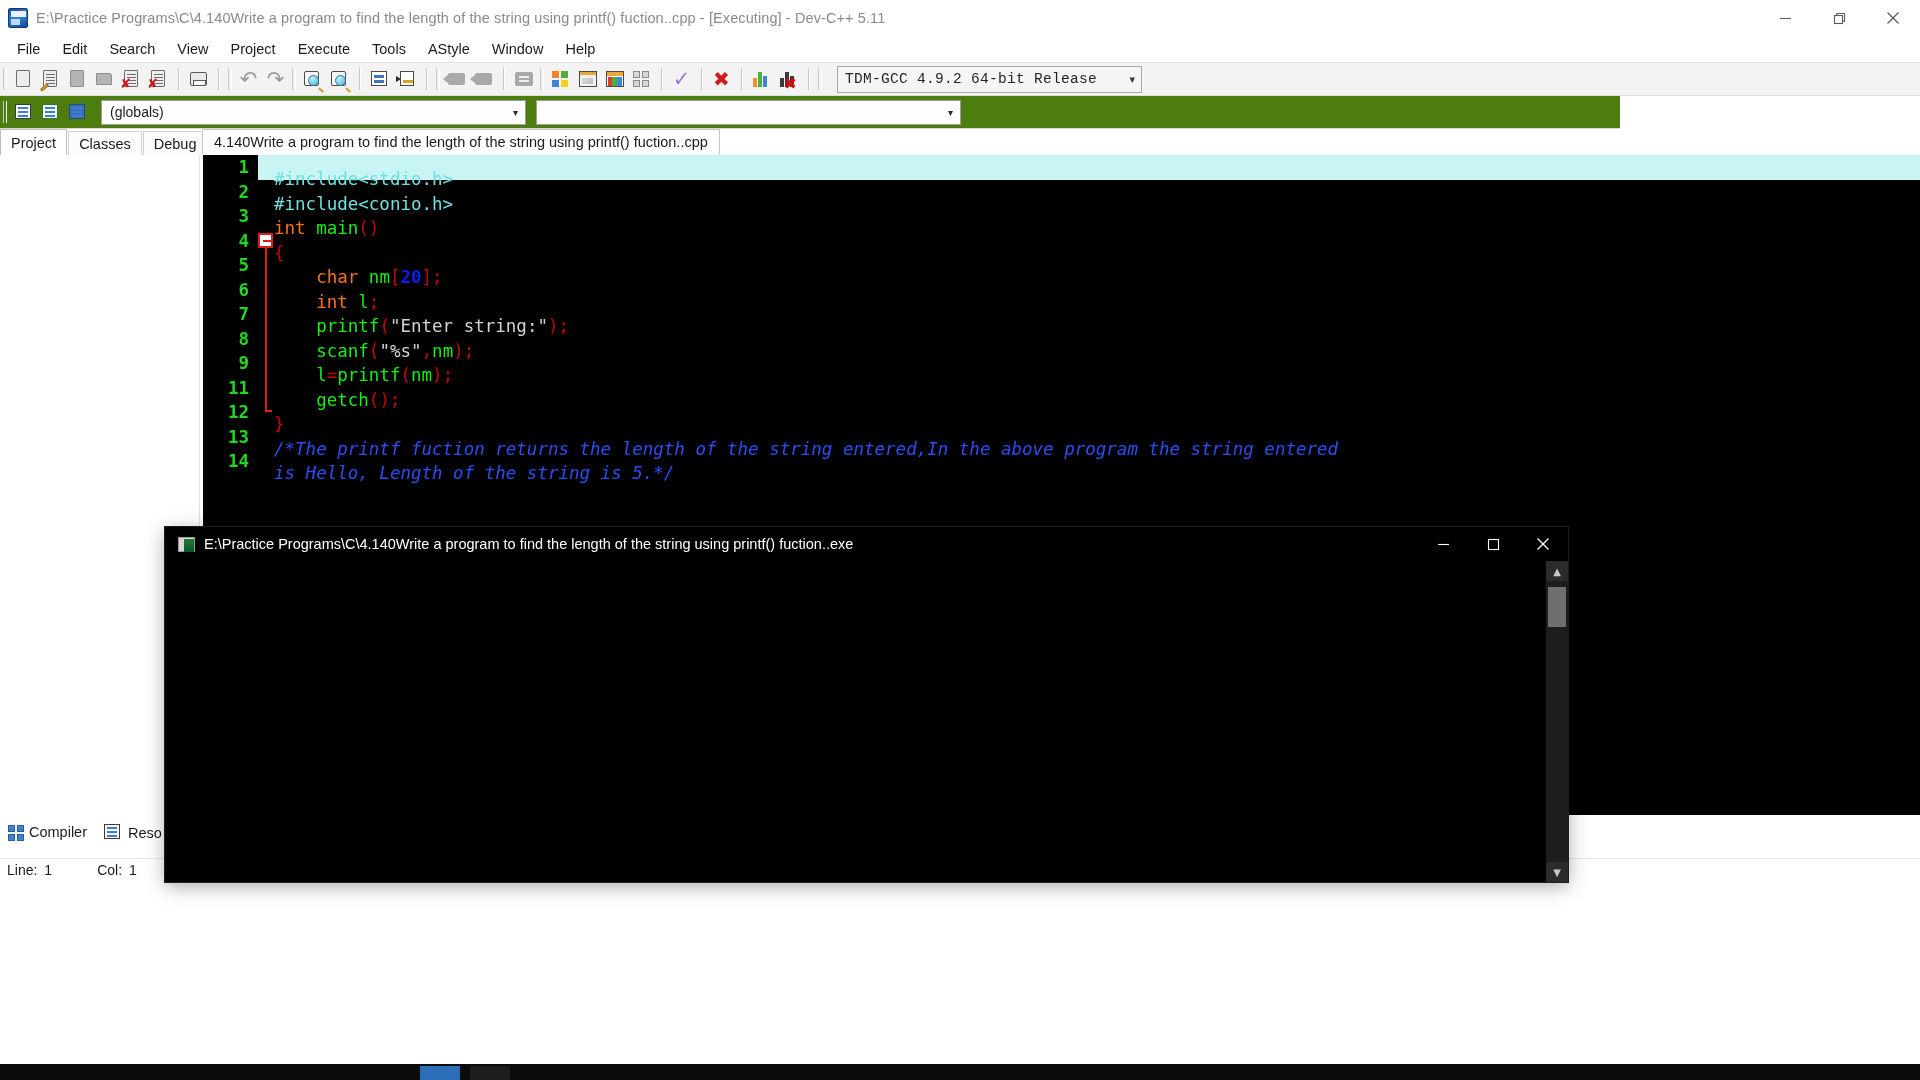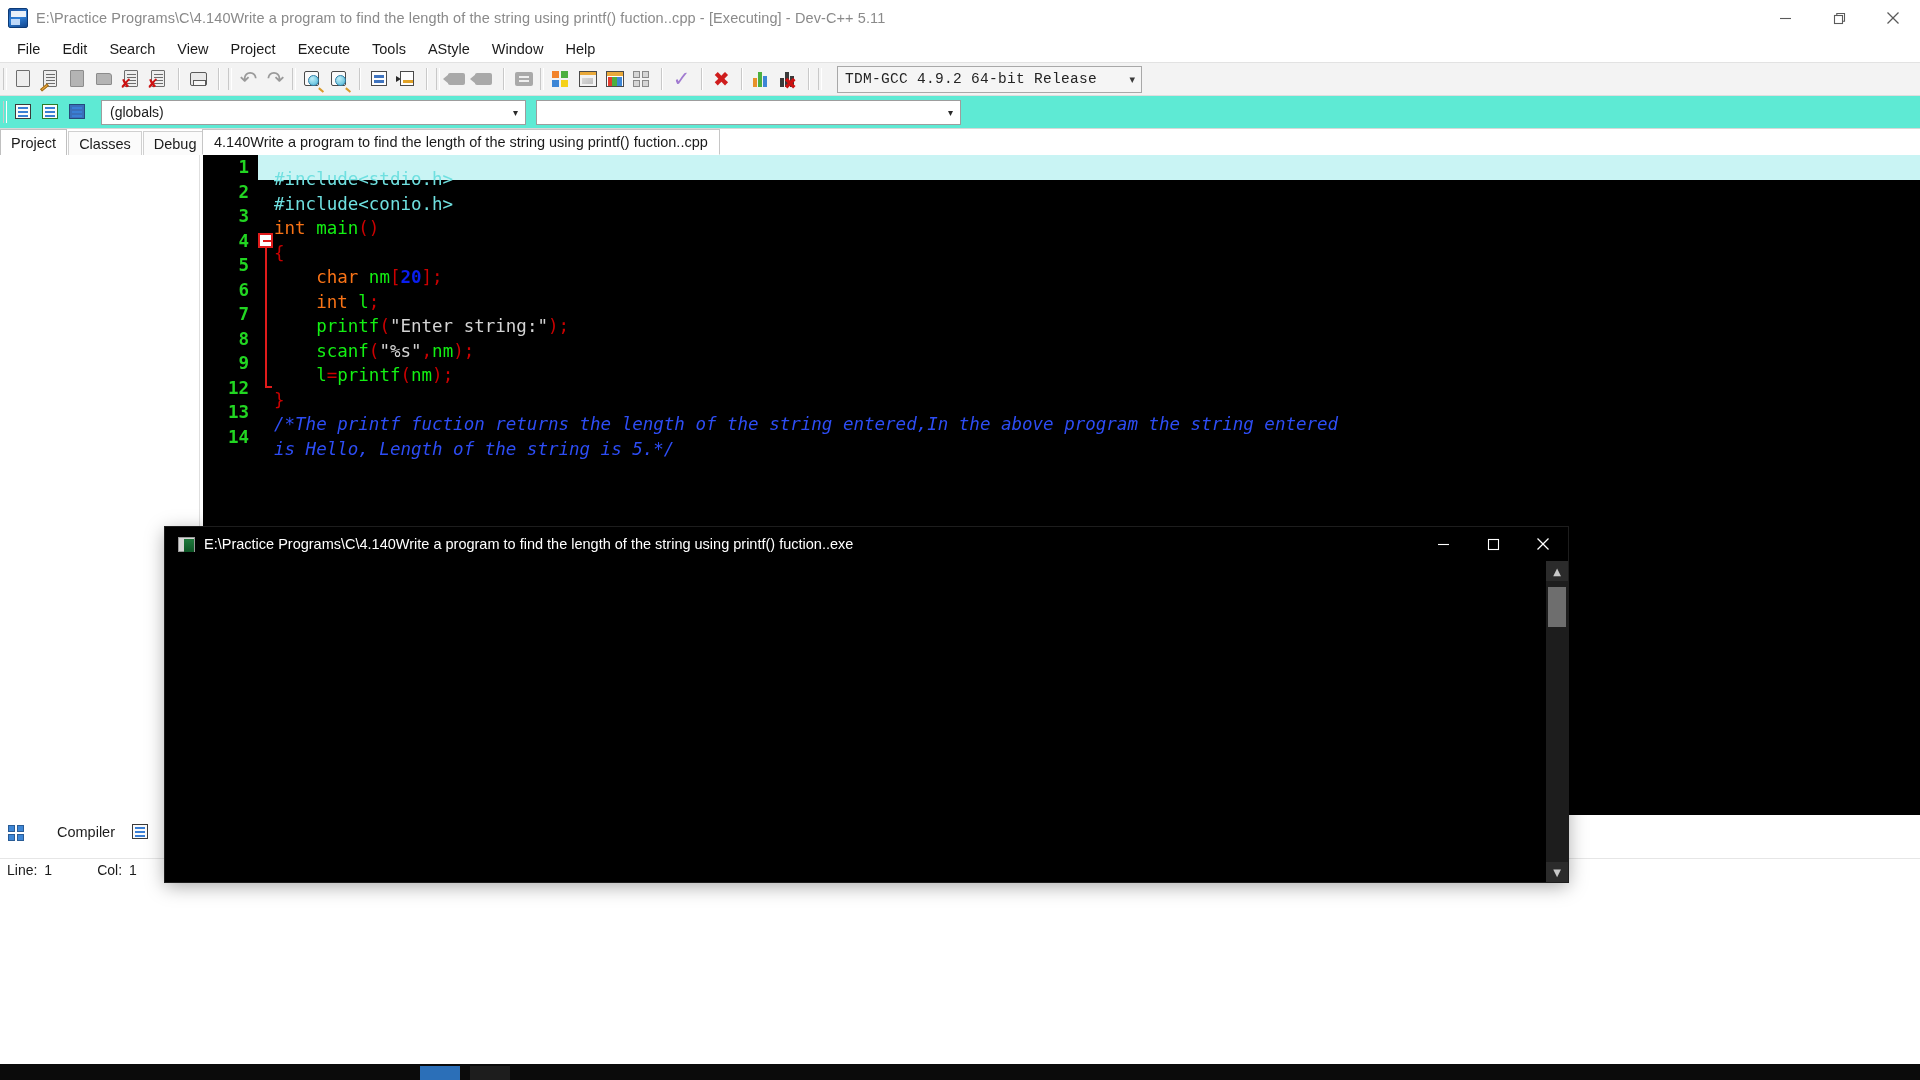--- a/index.html
+++ b/index.html
@@ -209,22 +209,22 @@
     font-family:"Liberation Mono", monospace; font-size:14.5px; color:#242424;
     padding-left:7px; white-space:nowrap; letter-spacing:.3px;
   }
   .compiler-select .chev {
     position:absolute; right:6px; top:50%; transform:translateY(-50%);
     color:#3a3a3a; font-size:11px; font-family:"DejaVu Sans", sans-serif;
   }
 
   
   .toolbar2 {
-    position:absolute; left:0; top:96px; width:1920px; height:33px;
-    background:#5eead4; border-bottom:1px solid #d8d8d8;
+    position:absolute; left:0; top:96px; width:1620px; height:33px;
+    background:#4d7c0f; border-bottom:1px solid #d8d8d8;
     display:flex; align-items:center;
   }
   .cls-ic { position:relative; width:19px; height:18px; }
   .cls-ic .box { position:absolute; left:1px; top:1px; width:16px; height:15px; background:#fbfbfb; border:1.5px solid #3a3a3a; }
   .cls-ic .box::after { content:""; position:absolute; left:2px; top:2px; width:10px; height:2px; background:#3a7fd5; box-shadow:0 4px 0 #3a7fd5, 0 8px 0 #3a7fd5; }
   .cls-ic.green .box { border-color:#2a7a2a; }
   .cls-ic.blue  .box { background:#3a6fba; border-color:#24497c; }
   .combo {
     height:25px; background:#ffffff; border:1px solid #9d9d9d;
     display:flex; align-items:center; position:relative;
@@ -304,21 +304,21 @@
   .str { color:#d4d4d4; }            
   .cm  { color:#2d4df5; font-style:italic; } 
   .brc { color:#cc0000; }            
 
   
   .bottompanel {
     position:absolute; left:0; top:815px; width:1920px; height:50px;
     background:#ffffff;
   }
   .btabs { position:absolute; left:8px; top:8px; display:flex; align-items:center; }
-  .btab { display:flex; align-items:flex-end; margin-right:16px; font-size:14.5px; color:#1b1b1b;gap:28px; }
+  .btab { display:flex; align-items:flex-end; margin-right:16px; font-size:14.5px; color:#1b1b1b; }
   .btab .bi { margin-right:6px; }
   .statusbar {
     position:absolute; left:0; top:858px; width:1920px; height:22px;
     background:#ffffff; display:flex; align-items:center;
     border-top:1px solid #e6e6e6;
   }
   .st-cell { font-size:14px; color:#1b1b1b; padding-left:7px; white-space:nowrap; }
 
   
   .console {
@@ -599,20 +599,21 @@
   <div class="editor" id="editor">
       <div class="ed-row hl"><div class="gut">1</div><div class="fold"></div><div class="code"><span class="pre">#include&lt;stdio.h&gt;</span></div></div>
       <div class="ed-row"><div class="gut">2</div><div class="fold"></div><div class="code"><span class="pre">#include&lt;conio.h&gt;</span></div></div>
       <div class="ed-row"><div class="gut">3</div><div class="fold"></div><div class="code"><span class="k">int </span><span class="id">main</span><span class="p">()</span></div></div>
       <div class="ed-row"><div class="gut">4</div><div class="fold"><span class="boxm"></span><span class="vline down"></span></div><div class="code"><span class="brc">{</span></div></div>
       <div class="ed-row"><div class="gut">5</div><div class="fold"><span class="vline"></span></div><div class="code"><span class="str">    </span><span class="k">char </span><span class="id">nm</span><span class="p">[</span><span class="num">20</span><span class="p">]</span><span class="p">;</span></div></div>
       <div class="ed-row"><div class="gut">6</div><div class="fold"><span class="vline"></span></div><div class="code"><span class="str">    </span><span class="k">int </span><span class="id">l</span><span class="p">;</span></div></div>
       <div class="ed-row"><div class="gut">7</div><div class="fold"><span class="vline"></span></div><div class="code"><span class="str">    </span><span class="id">printf</span><span class="p">(</span><span class="str">"Enter string:"</span><span class="p">);</span></div></div>
       <div class="ed-row"><div class="gut">8</div><div class="fold"><span class="vline"></span></div><div class="code"><span class="str">    </span><span class="id">scanf</span><span class="p">(</span><span class="str">"%s"</span><span class="p">,</span><span class="id">nm</span><span class="p">);</span></div></div>
       <div class="ed-row"><div class="gut">9</div><div class="fold"><span class="vline"></span></div><div class="code"><span class="str">    </span><span class="id">l</span><span class="p">=</span><span class="id">printf</span><span class="p">(</span><span class="id">nm</span><span class="p">);</span></div></div>
+      <div class="ed-row"><div class="gut">11</div><div class="fold"><span class="vline"></span></div><div class="code"><span class="str">    </span><span class="id">getch</span><span class="p">();</span></div></div>
       <div class="ed-row"><div class="gut">12</div><div class="fold"><span class="corner"></span></div><div class="code"><span class="brc">}</span></div></div>
       <div class="ed-row"><div class="gut">13</div><div class="fold"></div><div class="code"><span class="cm">/*The printf fuction returns the length of the string entered,In the above program the string entered</span></div></div>
       <div class="ed-row"><div class="gut">14</div><div class="fold"></div><div class="code"><span class="cm">is Hello, Length of the string is 5.*/</span></div></div>
     </div>
 
   <div class="bottompanel">
     <div class="btabs">
       <div class="btab">
         <span class="bi">
           <span class="quad4" style="display:inline-block;width:15px;height:15px;vertical-align:middle;">

